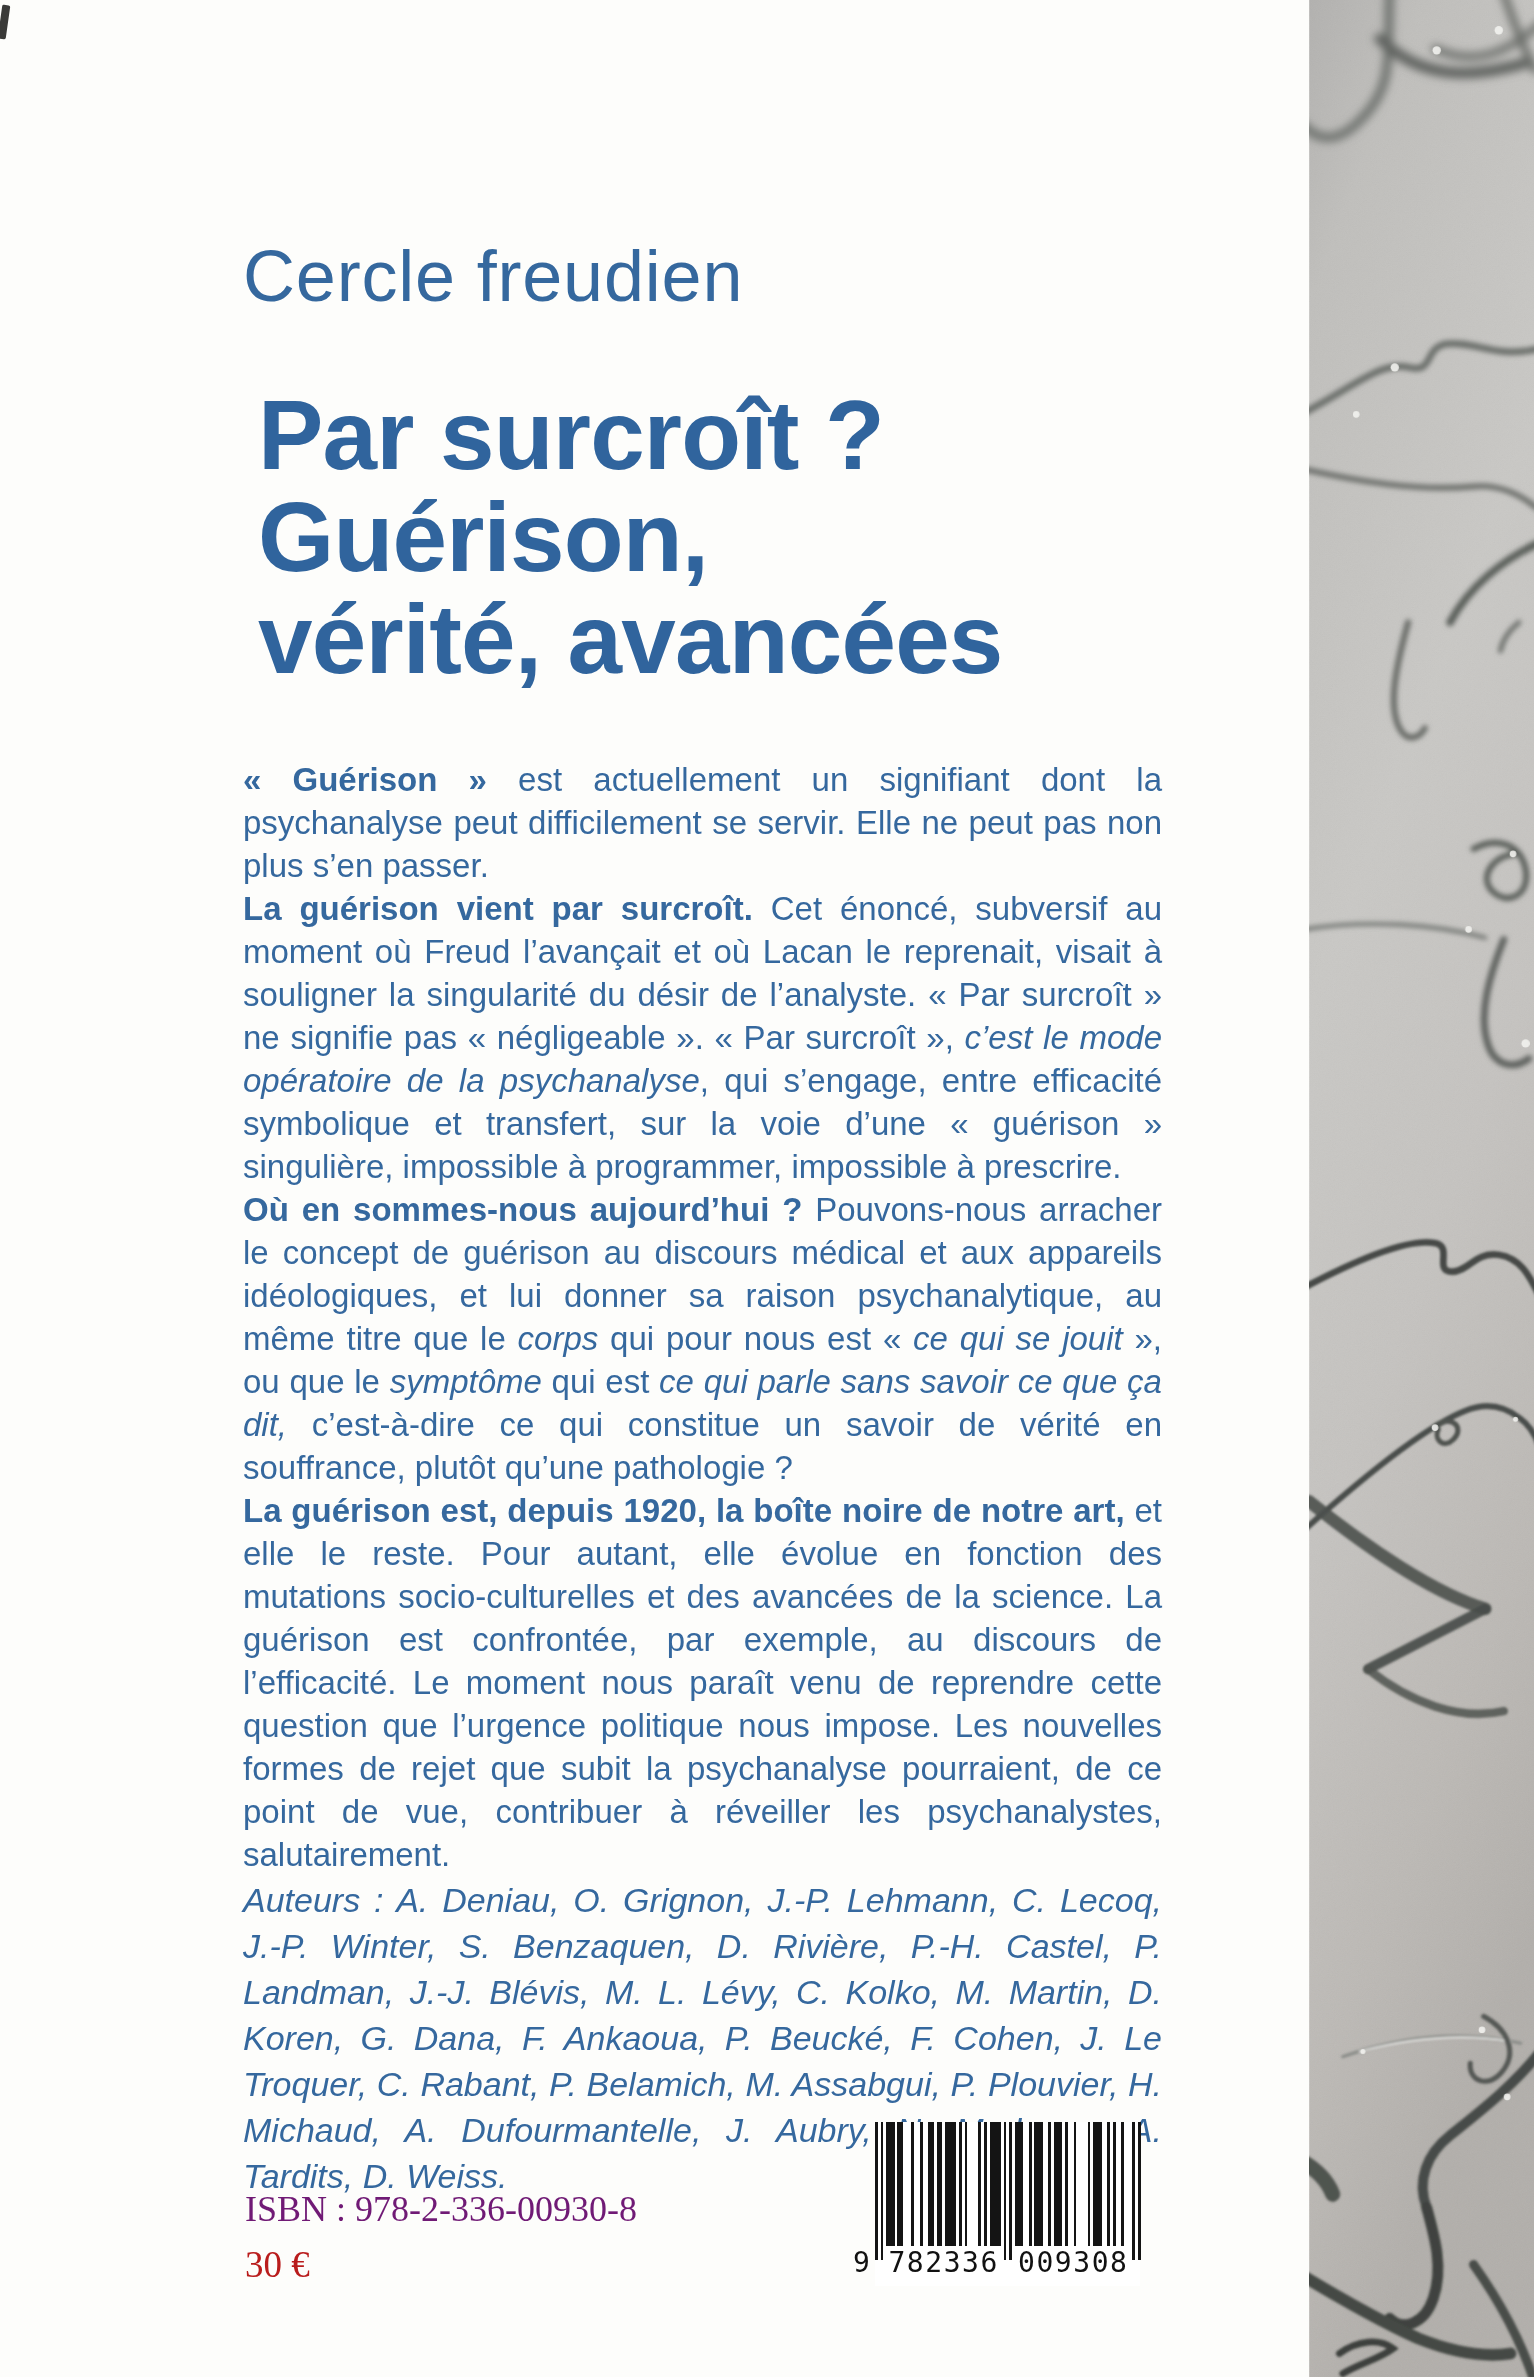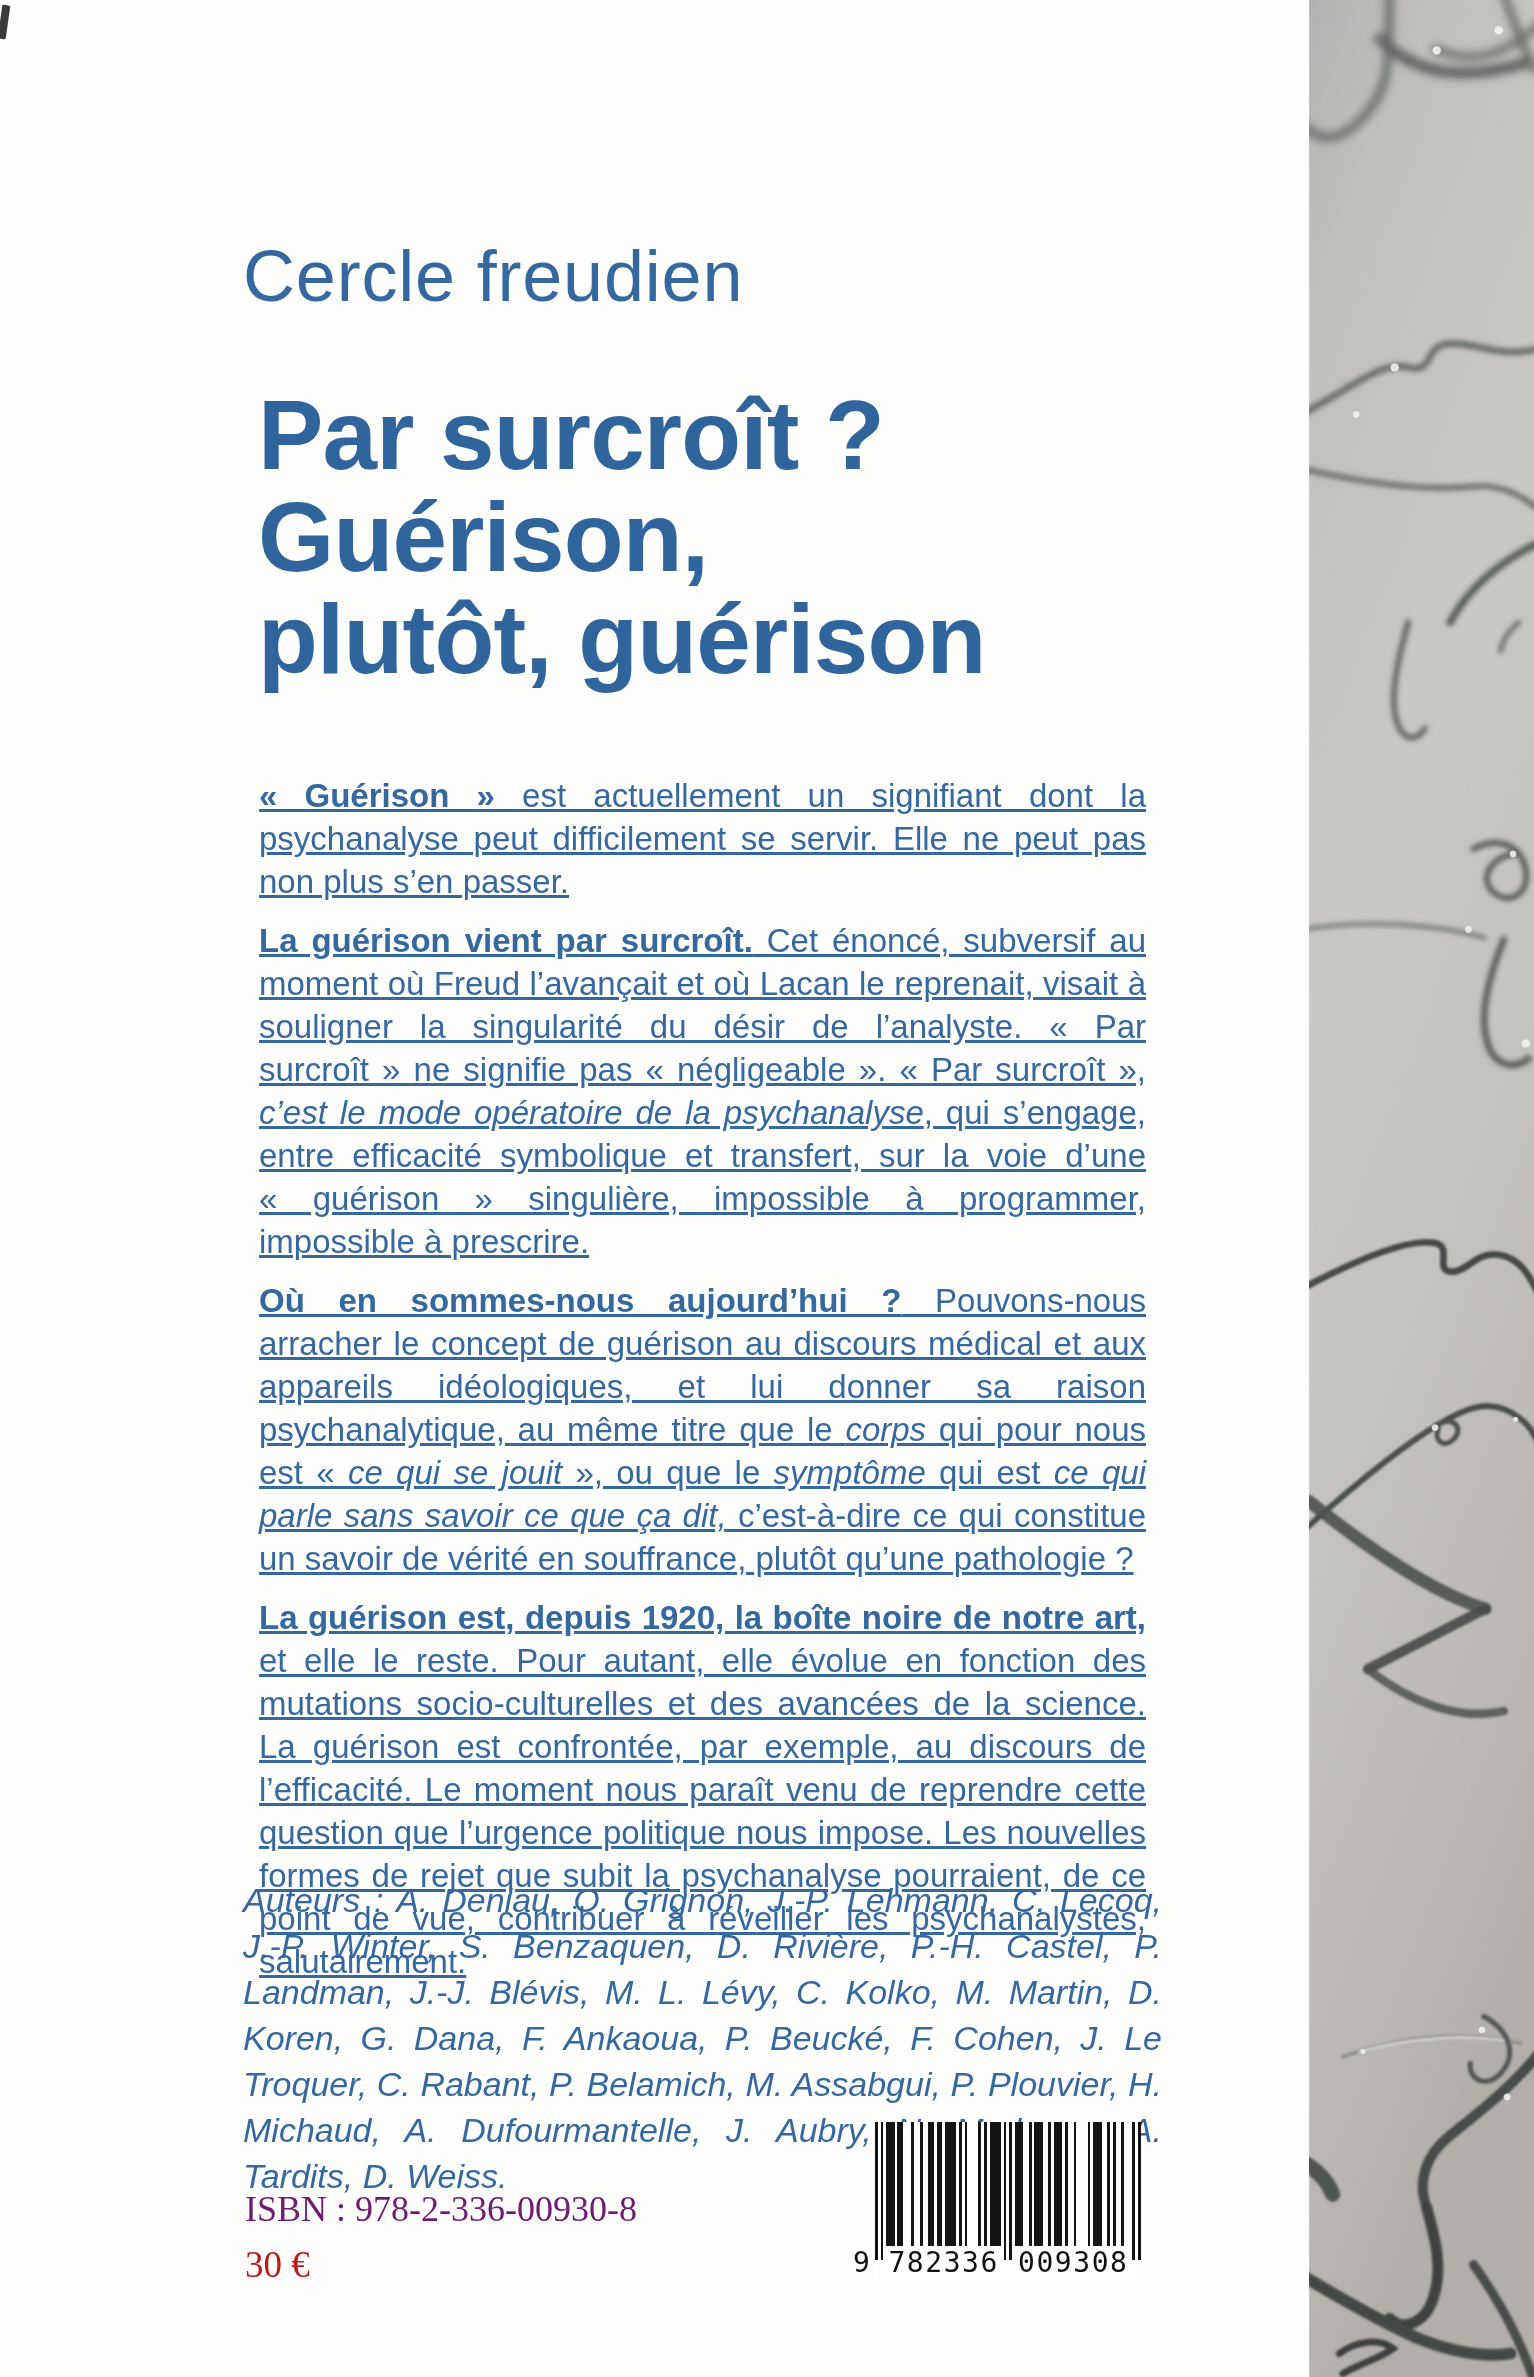--- a/index.html
+++ b/index.html
@@ -13,21 +13,21 @@
   
   .collection{position:absolute;left:243px;top:235px;font-size:72px;
     color:#35689E;letter-spacing:0.8px;}
   
   .title{position:absolute;left:258px;top:384px;font-size:98px;font-weight:700;
     line-height:102px;color:#30649D;letter-spacing:-0.8px;margin:0;}
   
   .blurb{position:absolute;left:243px;top:758px;width:919px;
     font-size:33px;line-height:43px;color:#35689E;text-align:justify;
     hyphens:none;}
-  .blurb p{margin:16px;text-decoration:underline;}
+  .blurb p{margin:0;}
   .blurb span.b{font-weight:700;}
   .blurb span.i{font-style:italic;}
   
   .authors{position:absolute;left:243px;top:1877px;width:919px;margin:0;
     font-size:34px;line-height:46px;font-style:italic;color:#35689E;
     text-align:justify;}
   
   .isbn{position:absolute;left:245px;top:2188px;
     font-family:Liberation Serif, serif;
     font-size:36px;color:#701a75;}
@@ -57,21 +57,21 @@
 
 <div class="page">
 
   <div class="corner-mark"></div>
 
   <div class="collection">Cercle freudien</div>
 
   <h1 class="title">
     <div>Par surcroît&nbsp;?</div>
     <div>Guérison,</div>
-    <div>plutôt, guérison</div>
+    <div>vérité, avancées</div>
   </h1>
 
   <section class="blurb">
     <p><span class="b">«&nbsp;Guérison&nbsp;»</span><span> est actuellement un signifiant dont la psychanalyse peut difficilement se servir. Elle ne peut pas non plus s’en passer.</span></p>
     <p><span class="b">La guérison vient par surcroît.</span><span> Cet énoncé, subversif au moment où Freud l’avançait et où Lacan le reprenait, visait à souligner la singularité du désir de l’analyste. «&nbsp;Par surcroît&nbsp;» ne signifie pas «&nbsp;négligeable&nbsp;». «&nbsp;Par surcroît&nbsp;», </span><span class="i">c’est le mode opératoire de la psychanalyse</span><span>, qui s’engage, entre efficacité symbolique et transfert, sur la voie d’une «&nbsp;guérison&nbsp;» singulière, impossible à programmer, impossible à prescrire.</span></p>
     <p><span class="b">Où en sommes-nous aujourd’hui&nbsp;?</span><span> Pouvons-nous arracher le concept de guérison au discours médical et aux appareils idéologiques, et lui donner sa raison psychanalytique, au même titre que le </span><span class="i">corps</span><span> qui pour nous est «&nbsp;</span><span class="i">ce qui se jouit</span><span>&nbsp;», ou que le </span><span class="i">symptôme</span><span> qui est </span><span class="i">ce qui parle sans savoir ce que ça dit,</span><span> c’est-à-dire ce qui constitue un savoir de vérité en souffrance, plutôt qu’une pathologie&nbsp;?</span></p>
     <p><span class="b">La guérison est, depuis 1920, la boîte noire de notre art,</span><span> et elle le reste. Pour autant, elle évolue en fonction des mutations socio-culturelles et des avancées de la science. La guérison est confrontée, par exemple, au discours de l’efficacité. Le moment nous paraît venu de reprendre cette question que l’urgence politique nous impose. Les nouvelles formes de rejet que subit la psychanalyse pourraient, de ce point de vue, contribuer à réveiller les psychanalystes, salutairement.</span></p>
   </section>
 
   <p class="authors">Auteurs&nbsp;: A. Deniau, O. Grignon, J.-P. Lehmann, C. Lecoq, J.-P. Winter, S. Benzaquen, D. Rivière, P.-H. Castel, P. Landman, J.-J. Blévis, M. L. Lévy, C. Kolko, M. Martin, D. Koren, G. Dana, F. Ankaoua, P. Beucké, F. Cohen, J. Le Troquer, C. Rabant, P. Belamich, M. Assabgui, P. Plouvier, H. Michaud, A. Dufourmantelle, J. Aubry, N. Markman, A. Tardits, D. Weiss.</p>

